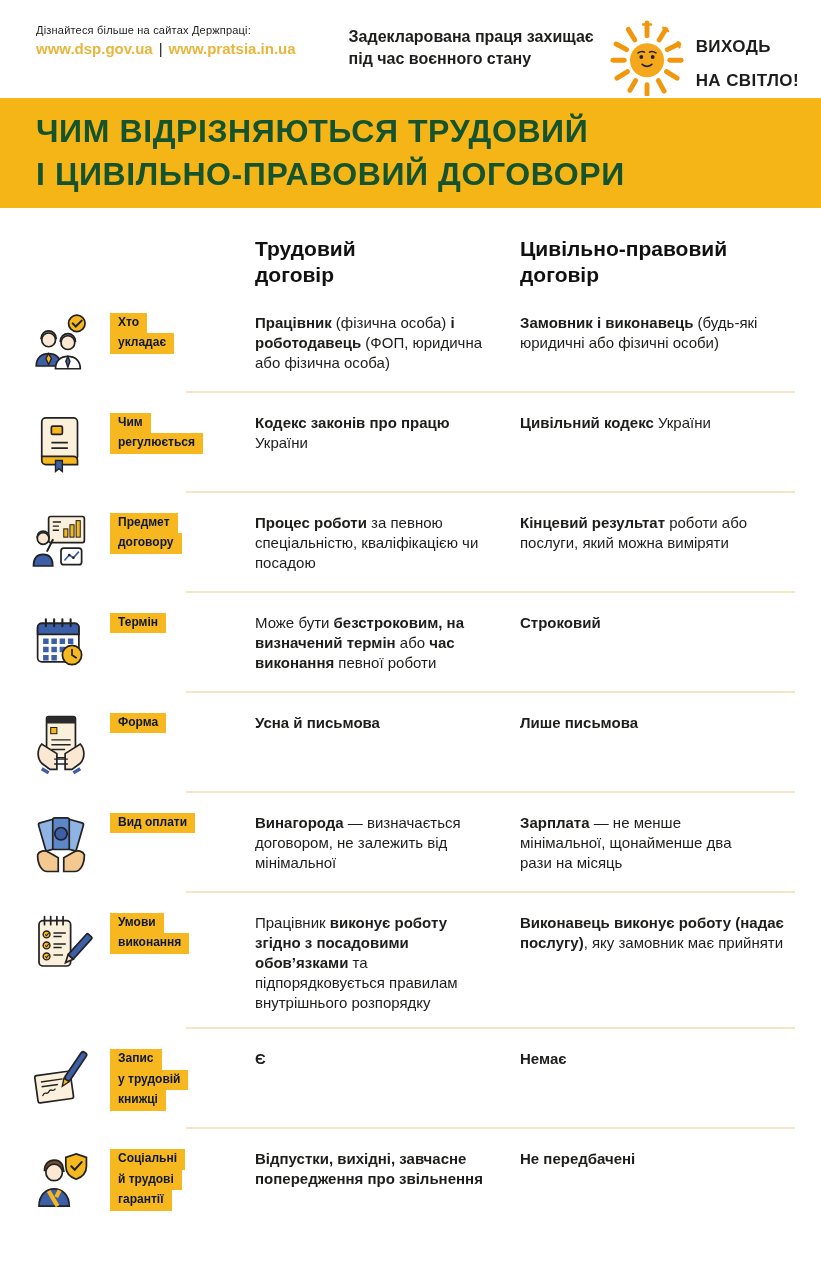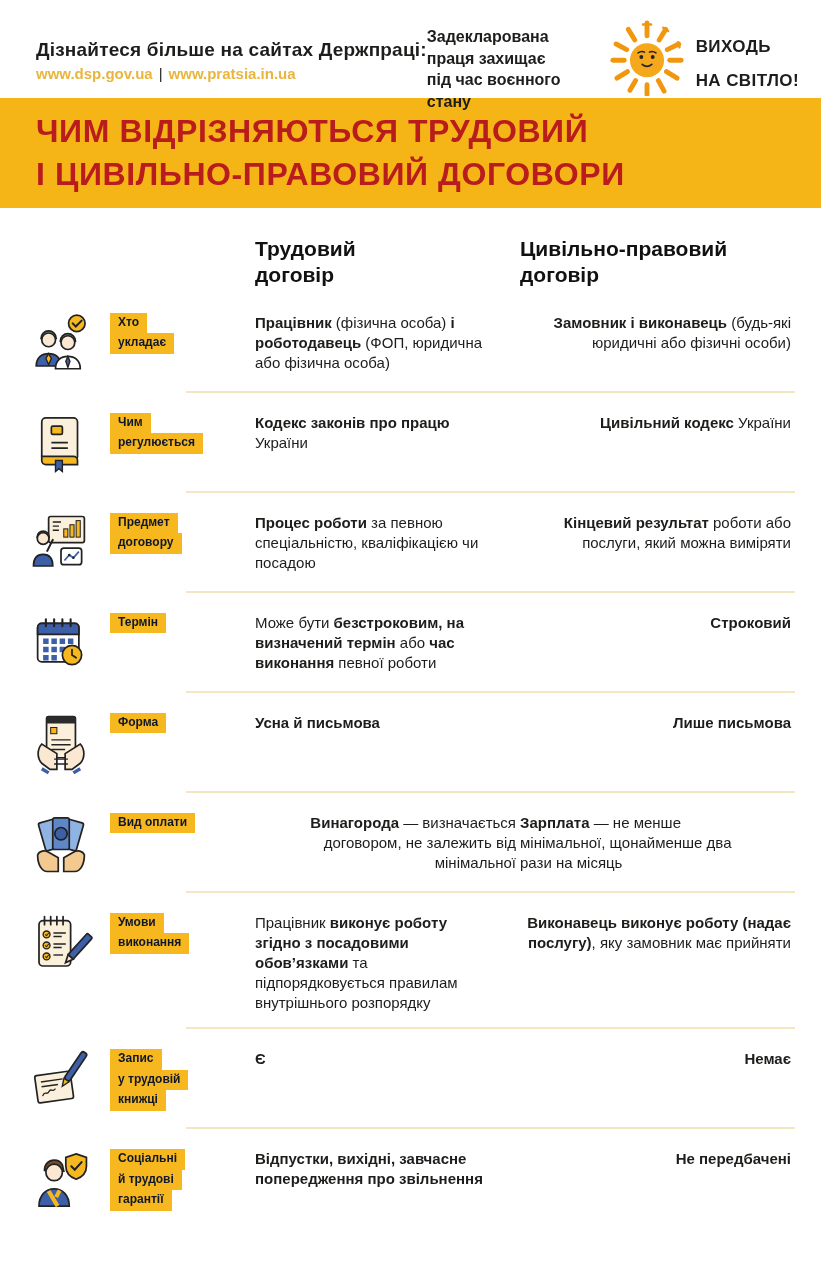--- a/index.html
+++ b/index.html
@@ -3,45 +3,45 @@
 <meta charset="utf-8">
 <style>
   html,body{margin:0;padding:0;}
   body{
     width:821px;height:1280px;overflow:hidden;background:#ffffff;
     font-family:"Liberation Sans", sans-serif;color:#1d1d1b;
   }
   
   .top-header{display:flex;align-items:flex-start;padding:24px 22px 8px 36px;height:66px;}
   .site-block{flex:0 0 auto;}
-  .site-info{font-size:19px;font-weight:700;letter-spacing:.2px;margin-top:15px;}
+  .site-info{font-size:11px;font-weight:400;letter-spacing:.2px;}
   .site-links{font-size:15px;font-weight:700;color:#e9b53c;margin-top:4px;}
   .site-links .sep{color:#1d1d1b;margin:0 6px;font-weight:400;}
   .slogan{margin-left:auto;text-align:left;font-size:16px;font-weight:700;line-height:1.35;padding-top:2px;}
   .sun-wrap{flex:0 0 auto;margin:0 10px 0 14px;}
   .sun-wrap svg{width:78px;height:78px;display:block;margin-top:-6px;}
   .campaign{font-size:17px;font-weight:800;line-height:2.0;letter-spacing:.4px;padding-top:6px;white-space:nowrap;}
   
   .title-banner{
     background:#f6b516;height:110px;display:flex;flex-direction:column;justify-content:center;
     padding-left:36px;gap:6px;
   }
-  .title-line{font-size:32px;font-weight:800;letter-spacing:.6px;color:#b91c1c;line-height:1.15;}
+  .title-line{font-size:32px;font-weight:800;letter-spacing:.6px;color:#14532d;line-height:1.15;}
   
   .col-header{display:grid;grid-template-columns:82px 145px 265px 1fr;padding:28px 26px 4px 28px;}
   .col-title{font-size:21px;font-weight:800;line-height:1.25;color:#111;}
   .row{display:grid;grid-template-columns:82px 145px 265px 1fr;padding:16px 26px 14px 28px;align-items:flex-start;min-height:82px;box-sizing:border-box;}
   .row-i1{min-height:88px;}
   .cell-icon{padding-top:2px;}
   .cell-icon svg{width:66px;height:66px;display:block;}
   .cell-label{padding-top:4px;}
   .hl{display:block;width:fit-content;background:#f6b81e;color:#0f172a;font-weight:700;font-size:12px;line-height:1.3;padding:2px 8px 3px 8px;}
   .cell{font-size:15px;line-height:1.34;padding-top:4px;}
   .cell.labor{padding-right:30px;}
-  .cell.civil{padding-right:4px;text-align:right;}
+  .cell.civil{padding-right:4px;}
   .cell b{font-weight:700;}
   .divider{border-top:2px solid #f2e6c3;margin:0 26px 0 186px;}
   
   .footer{display:flex;align-items:center;padding:14px 30px 0 36px;}
 </style>
 </head>
 <body>
 
 <div class="top-header">
   <div class="site-block">

